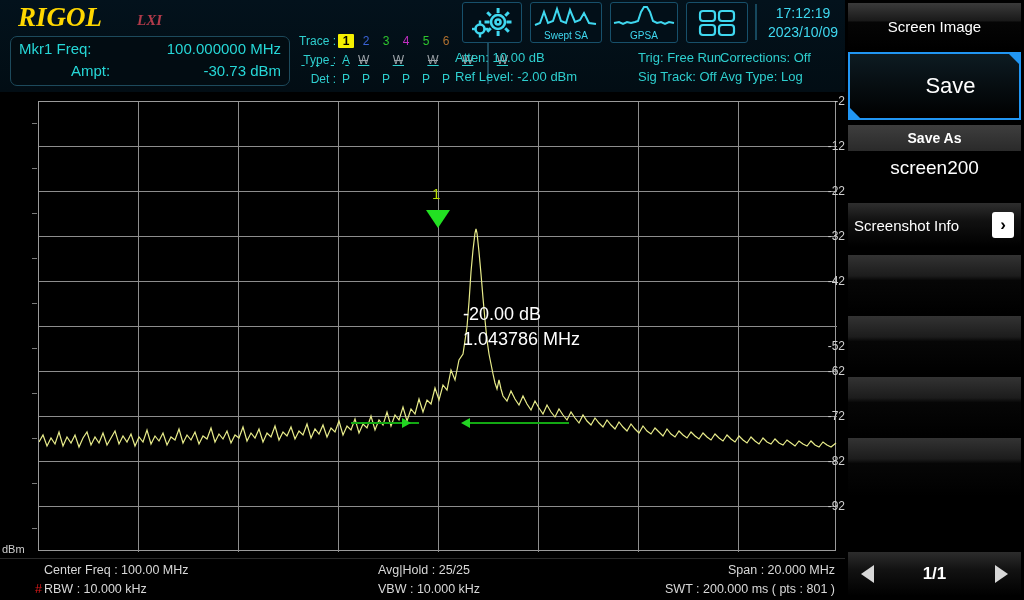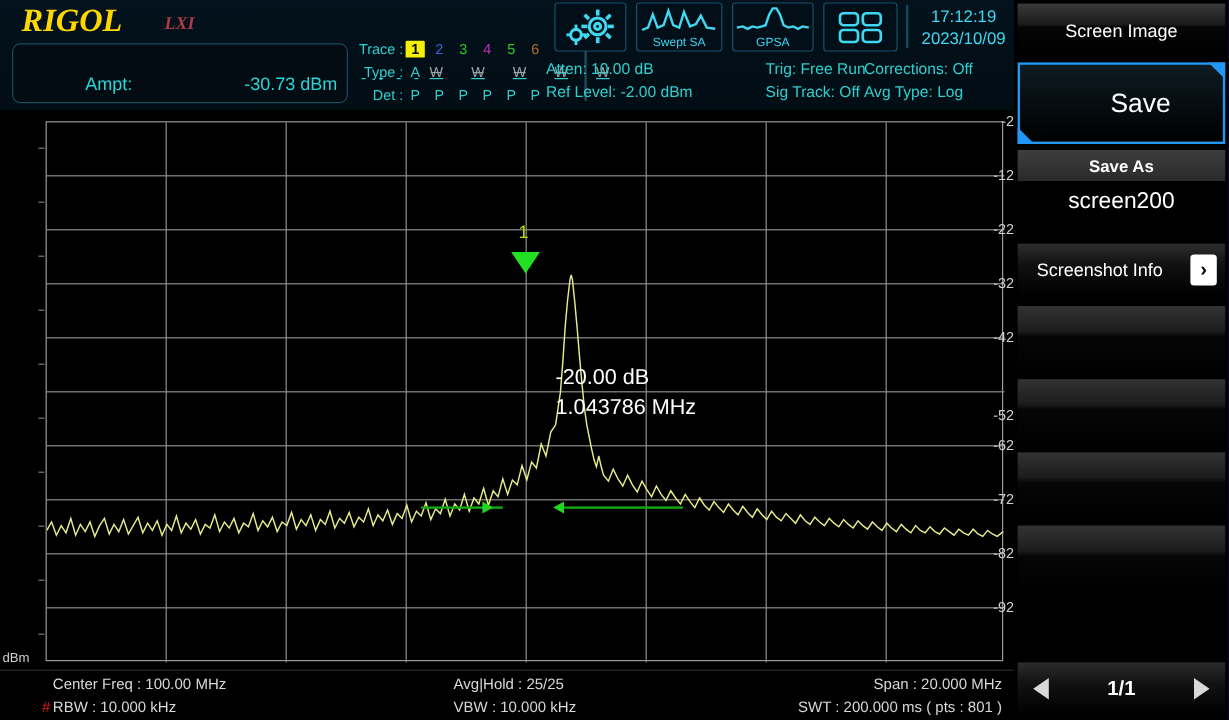--- a/index.html
+++ b/index.html
@@ -2,21 +2,21 @@
 <html><head>
 <meta charset="utf-8">
 <style>
   * { box-sizing: border-box; margin: 0; padding: 0; }
   html, body {
     width: 1024px; height: 600px;
     background: #000;
     font-family: "Liberation Sans", sans-serif;
     overflow: hidden;
   }
-  #app { position: relative; width: 1024px; height: 600px; background: #4c1d95; }
+  #app { position: relative; width: 1024px; height: 600px; background: #3b82f6; }
 
   
   #main { position: absolute; left: 0; top: 0; width: 845px; height: 600px; background: #000; }
 
   
   #header-band {
     position: absolute; left: 0; top: 0; width: 845px; height: 92px;
     background: linear-gradient(180deg,#03121c 0%, #020d14 100%);
   }
   #logo {
@@ -154,21 +154,21 @@
     position: absolute; left: 3px; width: 173px;
     background: #000;
     display:flex; align-items:center; justify-content:center;
     font-size: 19px; color: #fff;
   }
   #ss-info {
     position: absolute; left: 3px; width: 173px;
     background: linear-gradient(180deg, #2e2e2e 0%, #111 40%, #000 100%);
     display: flex; align-items: center; font-size: 15px; color: #fff;
   }
-  #ss-info-label { margin-left: 16px; }
+  #ss-info-label { margin-left: 6px; }
   #ss-chevron {
     position: absolute; right: 7px; top: 50%; transform: translateY(-50%);
     width: 22px; height: 26px; background: #fff; border-radius: 3px;
     color: #000; font-size: 17px; font-weight: bold;
     display: flex; align-items: center; justify-content: center;
   }
   .empty-slot {
     position: absolute; left: 3px; width: 173px;
     background: linear-gradient(180deg, #333 0%, #1c1c1c 36%, #060606 44%, #000 100%);
   }
@@ -188,20 +188,24 @@
 
 <div id="app">
 
   <div id="main">
 
     <div id="header-band">
       <div id="logo">RIGOL</div>
       <div id="lxi">LXI</div>
 
       <div id="mkr-box">
+        <div class="mkr-row" style="top:3px;">
+          <span class="mkr-label">Mkr1 Freq:</span>
+          <span class="mkr-val">100.000000 MHz</span>
+        </div>
         <div class="mkr-row" style="top:25px;">
           <span class="mkr-label" style="left:60px;">Ampt:</span>
           <span class="mkr-val">-30.73 dBm</span>
         </div>
       </div>
 
       <div id="trace-box">
         <div class="tr-row" style="top:0px;">
           <span class="tr-key">Trace :</span>
           <span class="tr-cell tr-sel" style="left:48px;">1</span>

